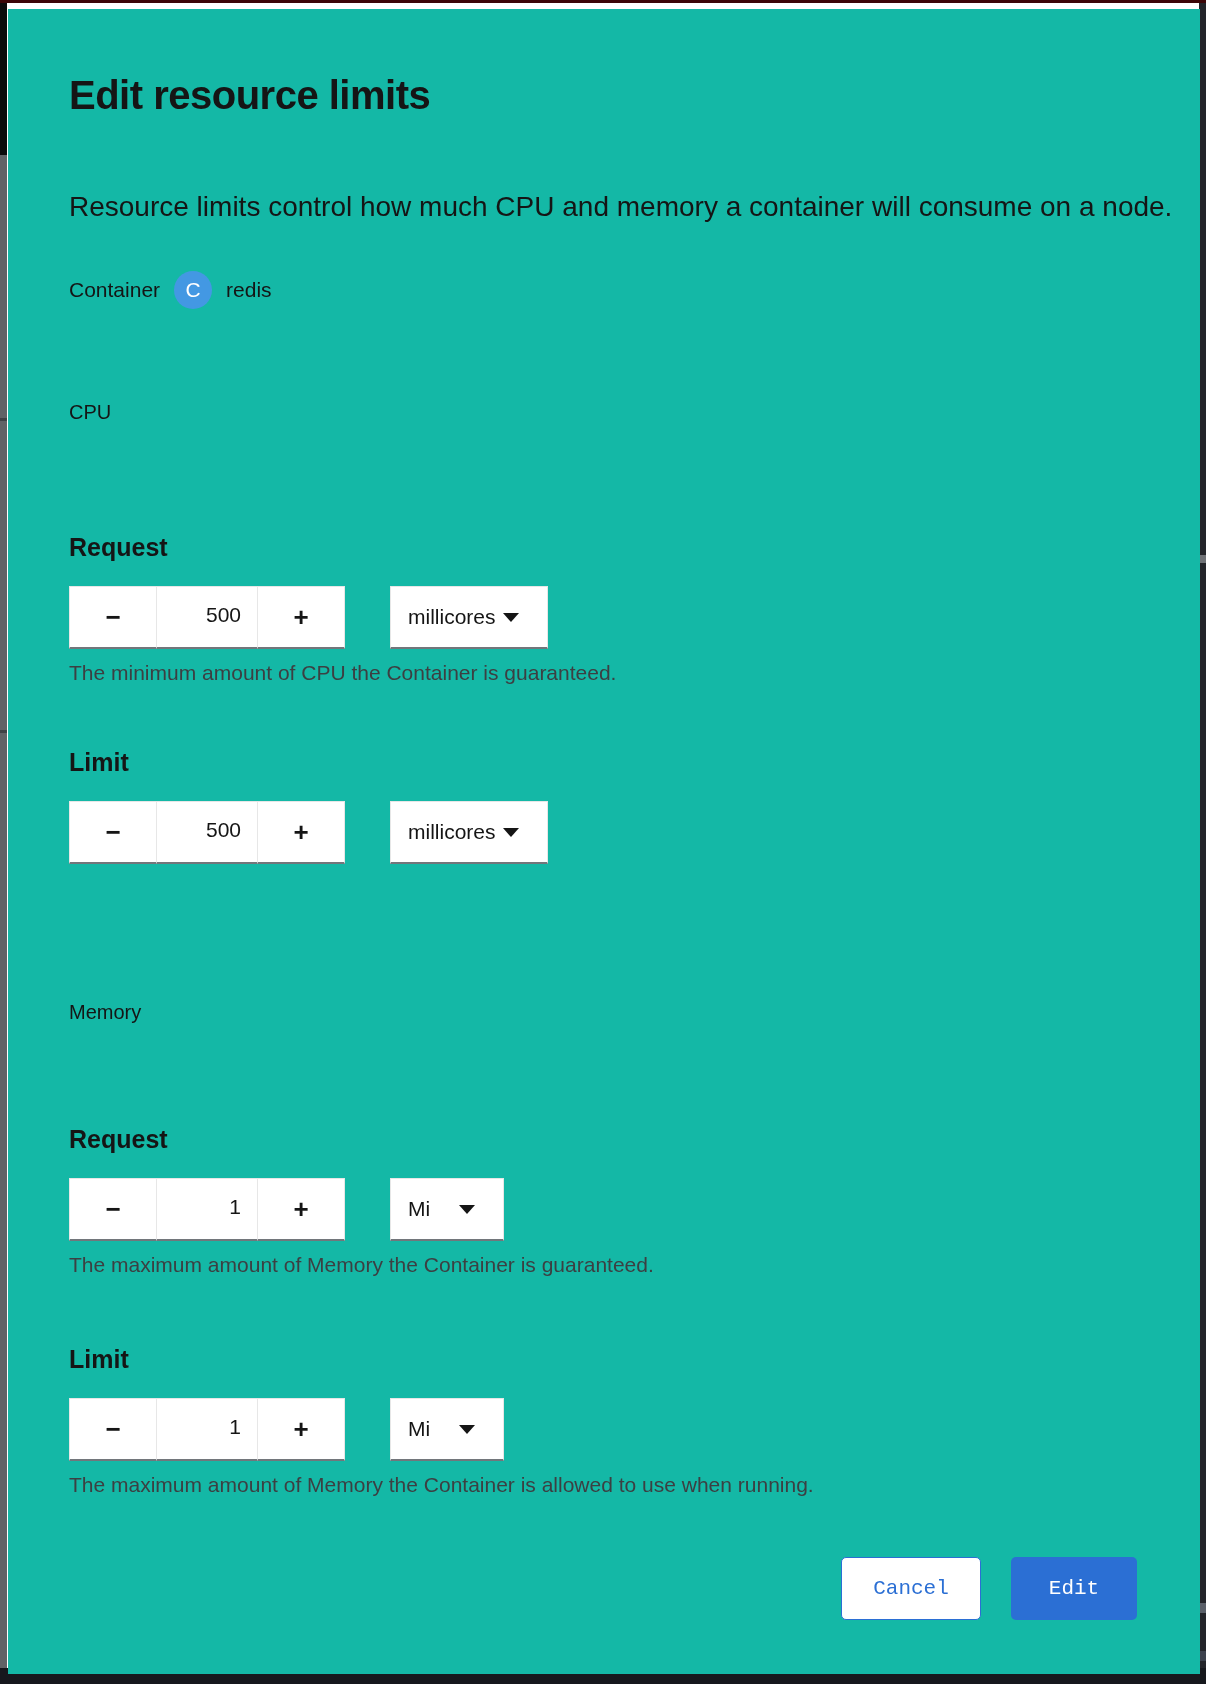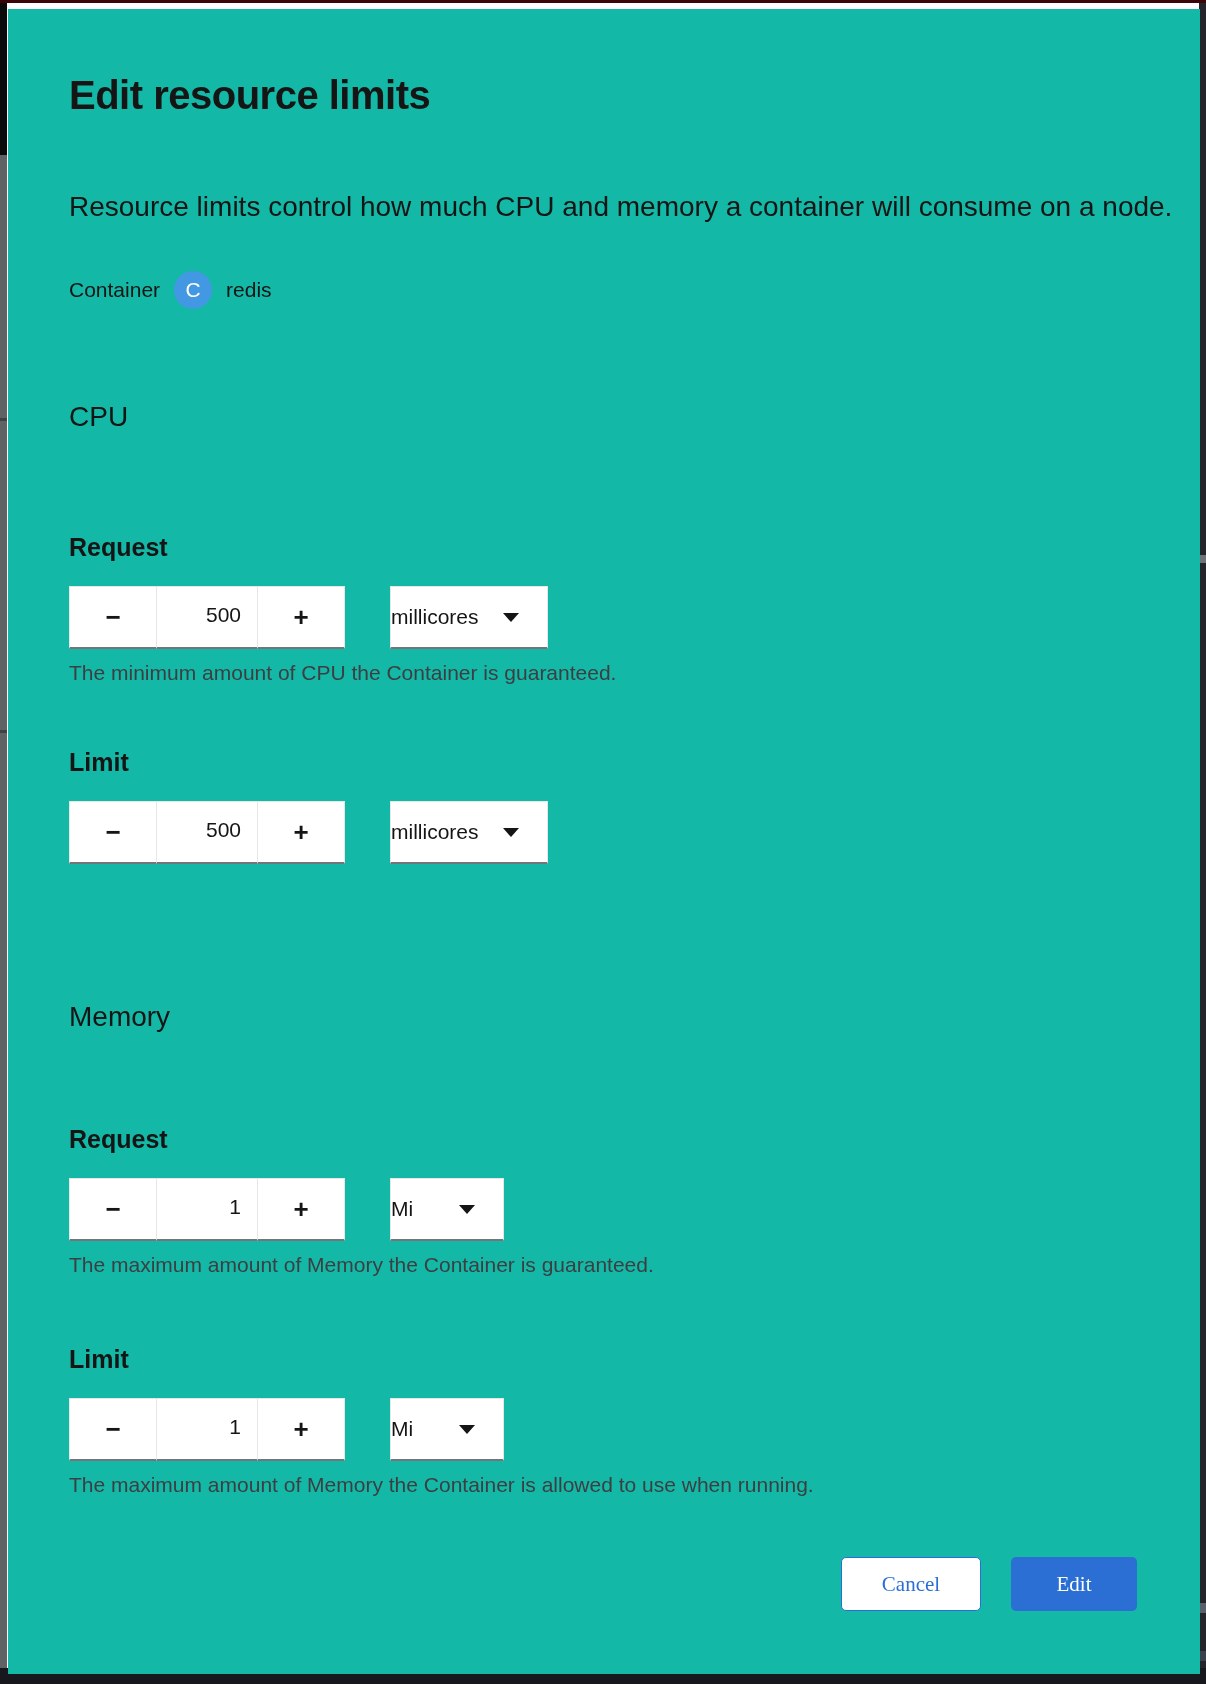--- a/index.html
+++ b/index.html
@@ -20,51 +20,51 @@
   .modal{position:absolute;left:8px;top:3px;width:1192px;height:1665px;background:#14b8a6;margin-top:6px;}
   .abs{position:absolute;left:61px;} 
 
   .dialog-title{top:64px;font-size:40px;font-weight:700;letter-spacing:-.5px;color:#151515;}
   .dialog-desc{top:182px;font-size:28px;color:#151515;}
 
   .container-row{top:262px;display:flex;align-items:center;gap:14px;font-size:21px;}
   .container-badge{width:38px;height:38px;border-radius:50%;background:#4398e3;color:#fff;
                    display:flex;align-items:center;justify-content:center;font-size:21px;font-weight:400;}
 
-  .section-heading{font-size:28px;font-weight:400;color:#151515;}
+  .section-heading{font-size:20px;font-weight:400;color:#151515;}
   .heading-cpu{top:392px;}
   .heading-memory{top:992px;}
 
   .field-row{position:absolute;left:61px;width:1080px;height:170px;}
   .field-label{position:absolute;top:0;left:0;font-size:25px;font-weight:700;color:#151515;}
 
   .number-input{position:absolute;top:53px;left:0;display:flex;height:63px;}
   .number-input > *{background:#fff;border:1px solid #e7e7e7;border-bottom:2px solid #72767b;
                     margin-right:-1px;box-sizing:border-box;height:63px;}
   .spin-btn{width:88px;display:flex;align-items:center;justify-content:center;
             font-size:26px;font-weight:700;color:#151515;padding:0;cursor:pointer;
             font-family:"Liberation Sans",sans-serif;}
   .value-input{width:102px;text-align:right;padding:0 16px 4px 8px;font-size:21px;color:#151515;
                font-family:"Liberation Sans",sans-serif;outline:none;}
 
   .unit-select{position:absolute;top:53px;left:321px;height:63px;box-sizing:border-box;
                background:#fff;border:1px solid #e7e7e7;border-bottom:2px solid #72767b;
-               display:flex;align-items:center;font-size:21px;color:#151515;cursor:pointer;}
+               display:flex;align-items:center;padding-left:17px;font-size:21px;color:#151515;cursor:pointer;}
   .unit-millicores{width:158px;}
   .unit-mi{width:114px;}
   .caret-down{position:absolute;right:28px;top:50%;margin-top:-4px;width:0;height:0;
               border-left:8px solid transparent;border-right:8px solid transparent;
               border-top:9px solid #151515;}
 
   .helper-text{position:absolute;top:128px;left:0;font-size:21px;color:#3c3f42;white-space:nowrap;}
 
   .footer{position:absolute;left:833px;top:1548px;display:flex;gap:30px;}
-  .btn{box-sizing:border-box;height:54px;border-radius:5px;font-size:21px;
+  .btn{box-sizing:border-box;height:63px;border-radius:5px;font-size:21px;
        display:flex;align-items:center;justify-content:center;cursor:pointer;
-       font-family:Liberation Serif, serif;}
+       font-family:Liberation Mono, monospace;}
   .btn-cancel{width:140px;background:#fff;border:1.5px solid #2b6fd4;color:#2b6fd4;}
   .btn-save{width:126px;background:#2b6fd4;border:none;color:#fff;}
 </style>
 </head>
 <body>
 
 <div class="screen">
 
   <div class="edge edge-top"></div>
   <div class="edge edge-left-black"></div>

